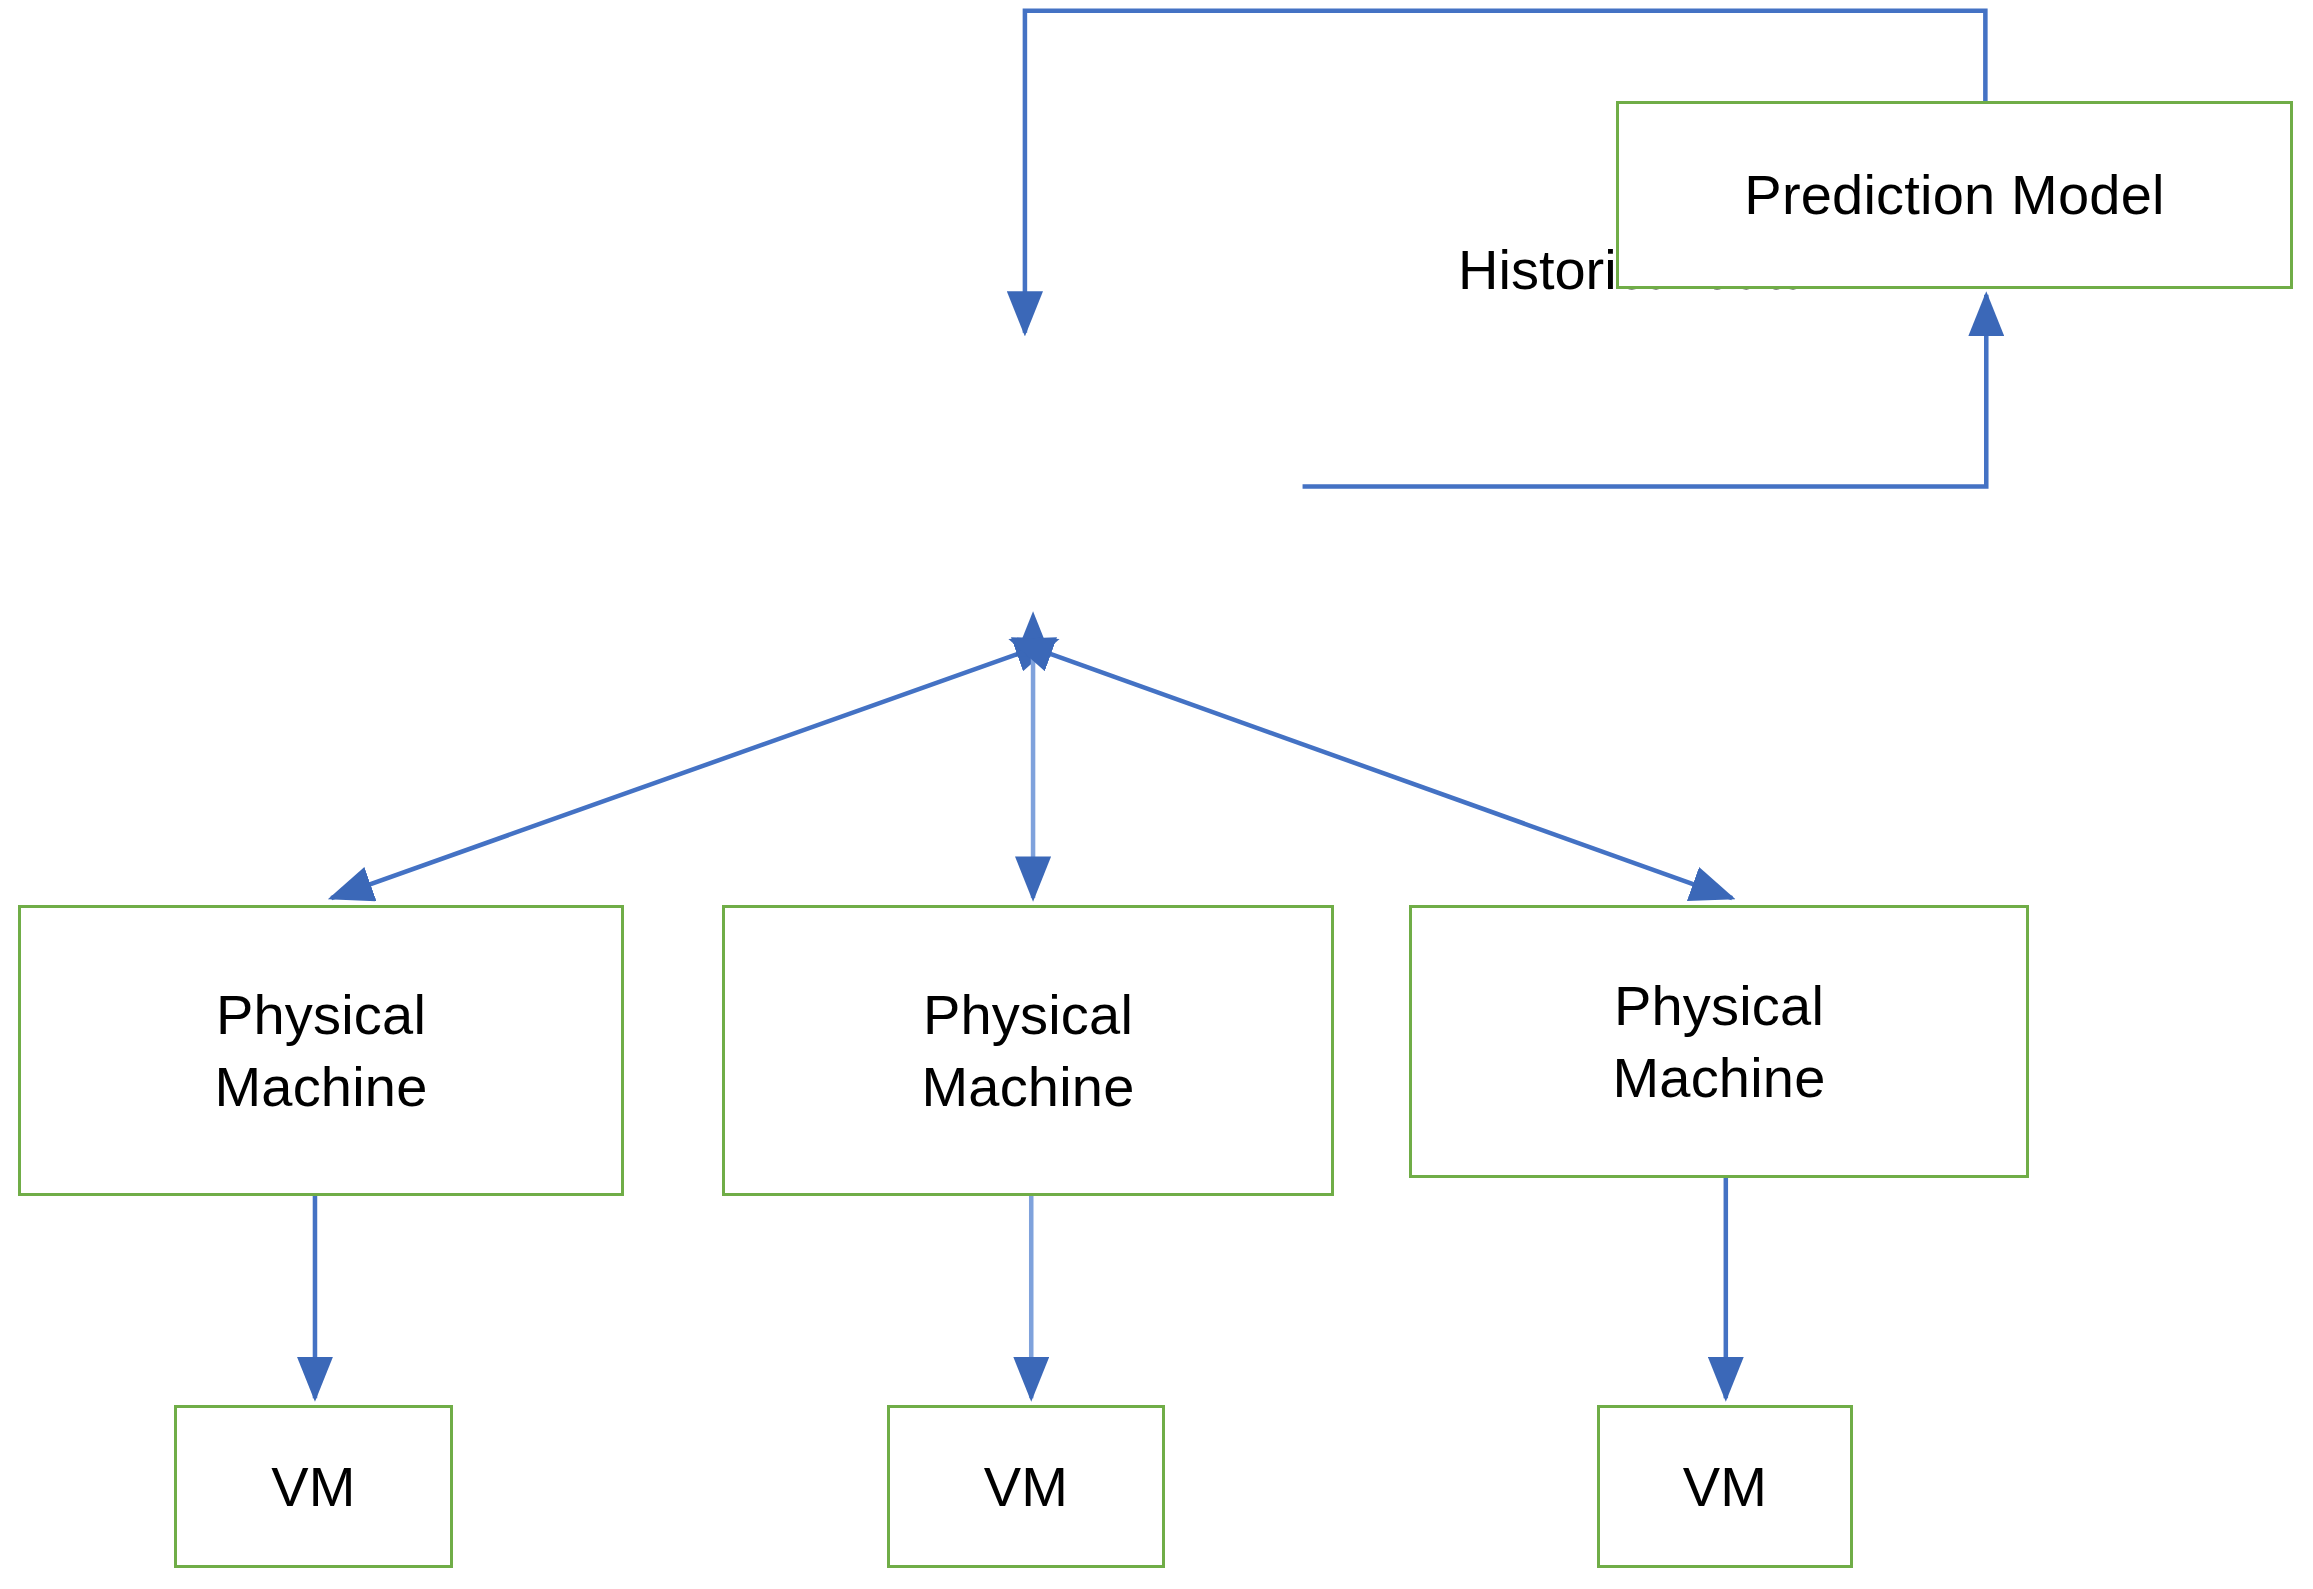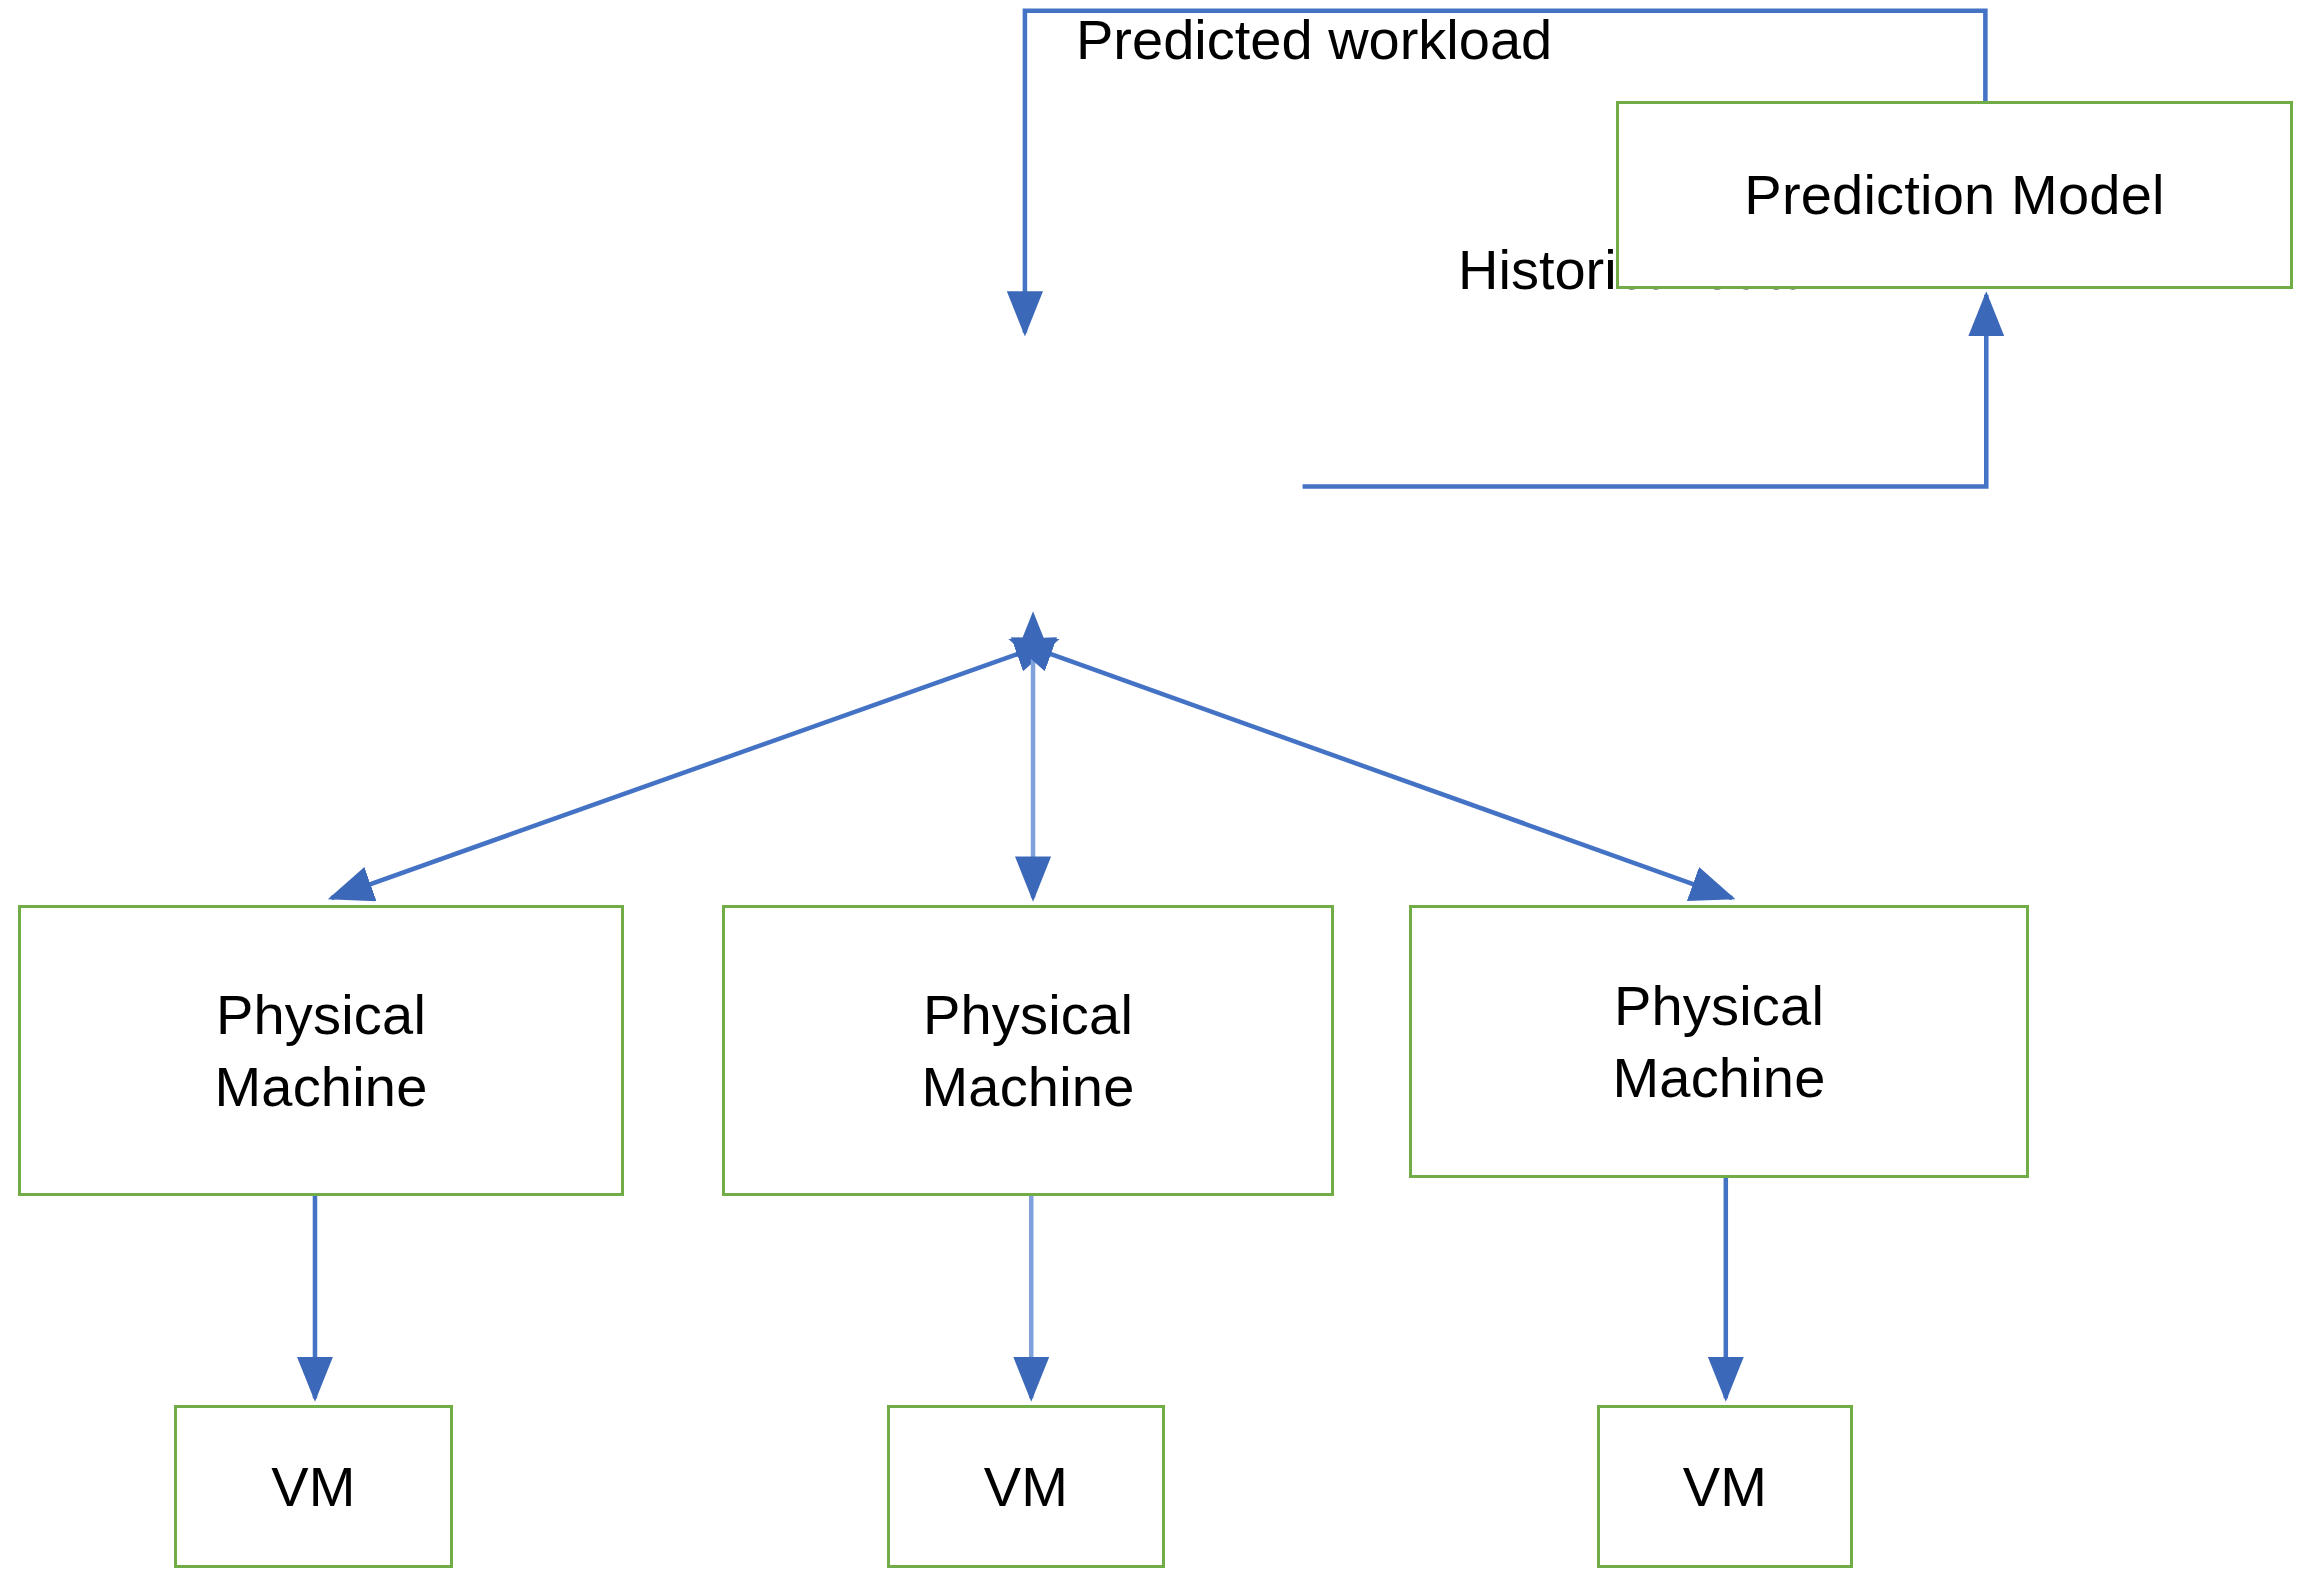--- a/index.html
+++ b/index.html
@@ -101,21 +101,20 @@
 
     <path d="M 1158,722 L 1915,993" fill="none" stroke="#4472C4" stroke-width="5" marker-start="url(#arrow-start)" marker-end="url(#arrow-end)"></path>
 
     <path d="M 348,1322 L 348,1546" fill="none" stroke="#4472C4" stroke-width="5" marker-end="url(#arrow-end)"></path>
 
     <path d="M 1140,1322 L 1140,1546" fill="none" stroke="#7FA2DC" stroke-width="5" marker-end="url(#arrow-end)"></path>
 
     <path d="M 1908,1302 L 1908,1546" fill="none" stroke="#4472C4" stroke-width="5" marker-end="url(#arrow-end)"></path>
   </svg>
 
-  <div class="edge-label" id="label-predicted-workload">Predicted workload</div>
 
   <div class="edge-label" id="label-historical-data">Historical data</div>
 
   <div class="node node-rect" id="node-prediction-model">
     <span class="node-label">Prediction Model</span>
   </div>
 
 
   <div class="node node-rect" id="node-pm-1">
     <span class="node-label">Physical

